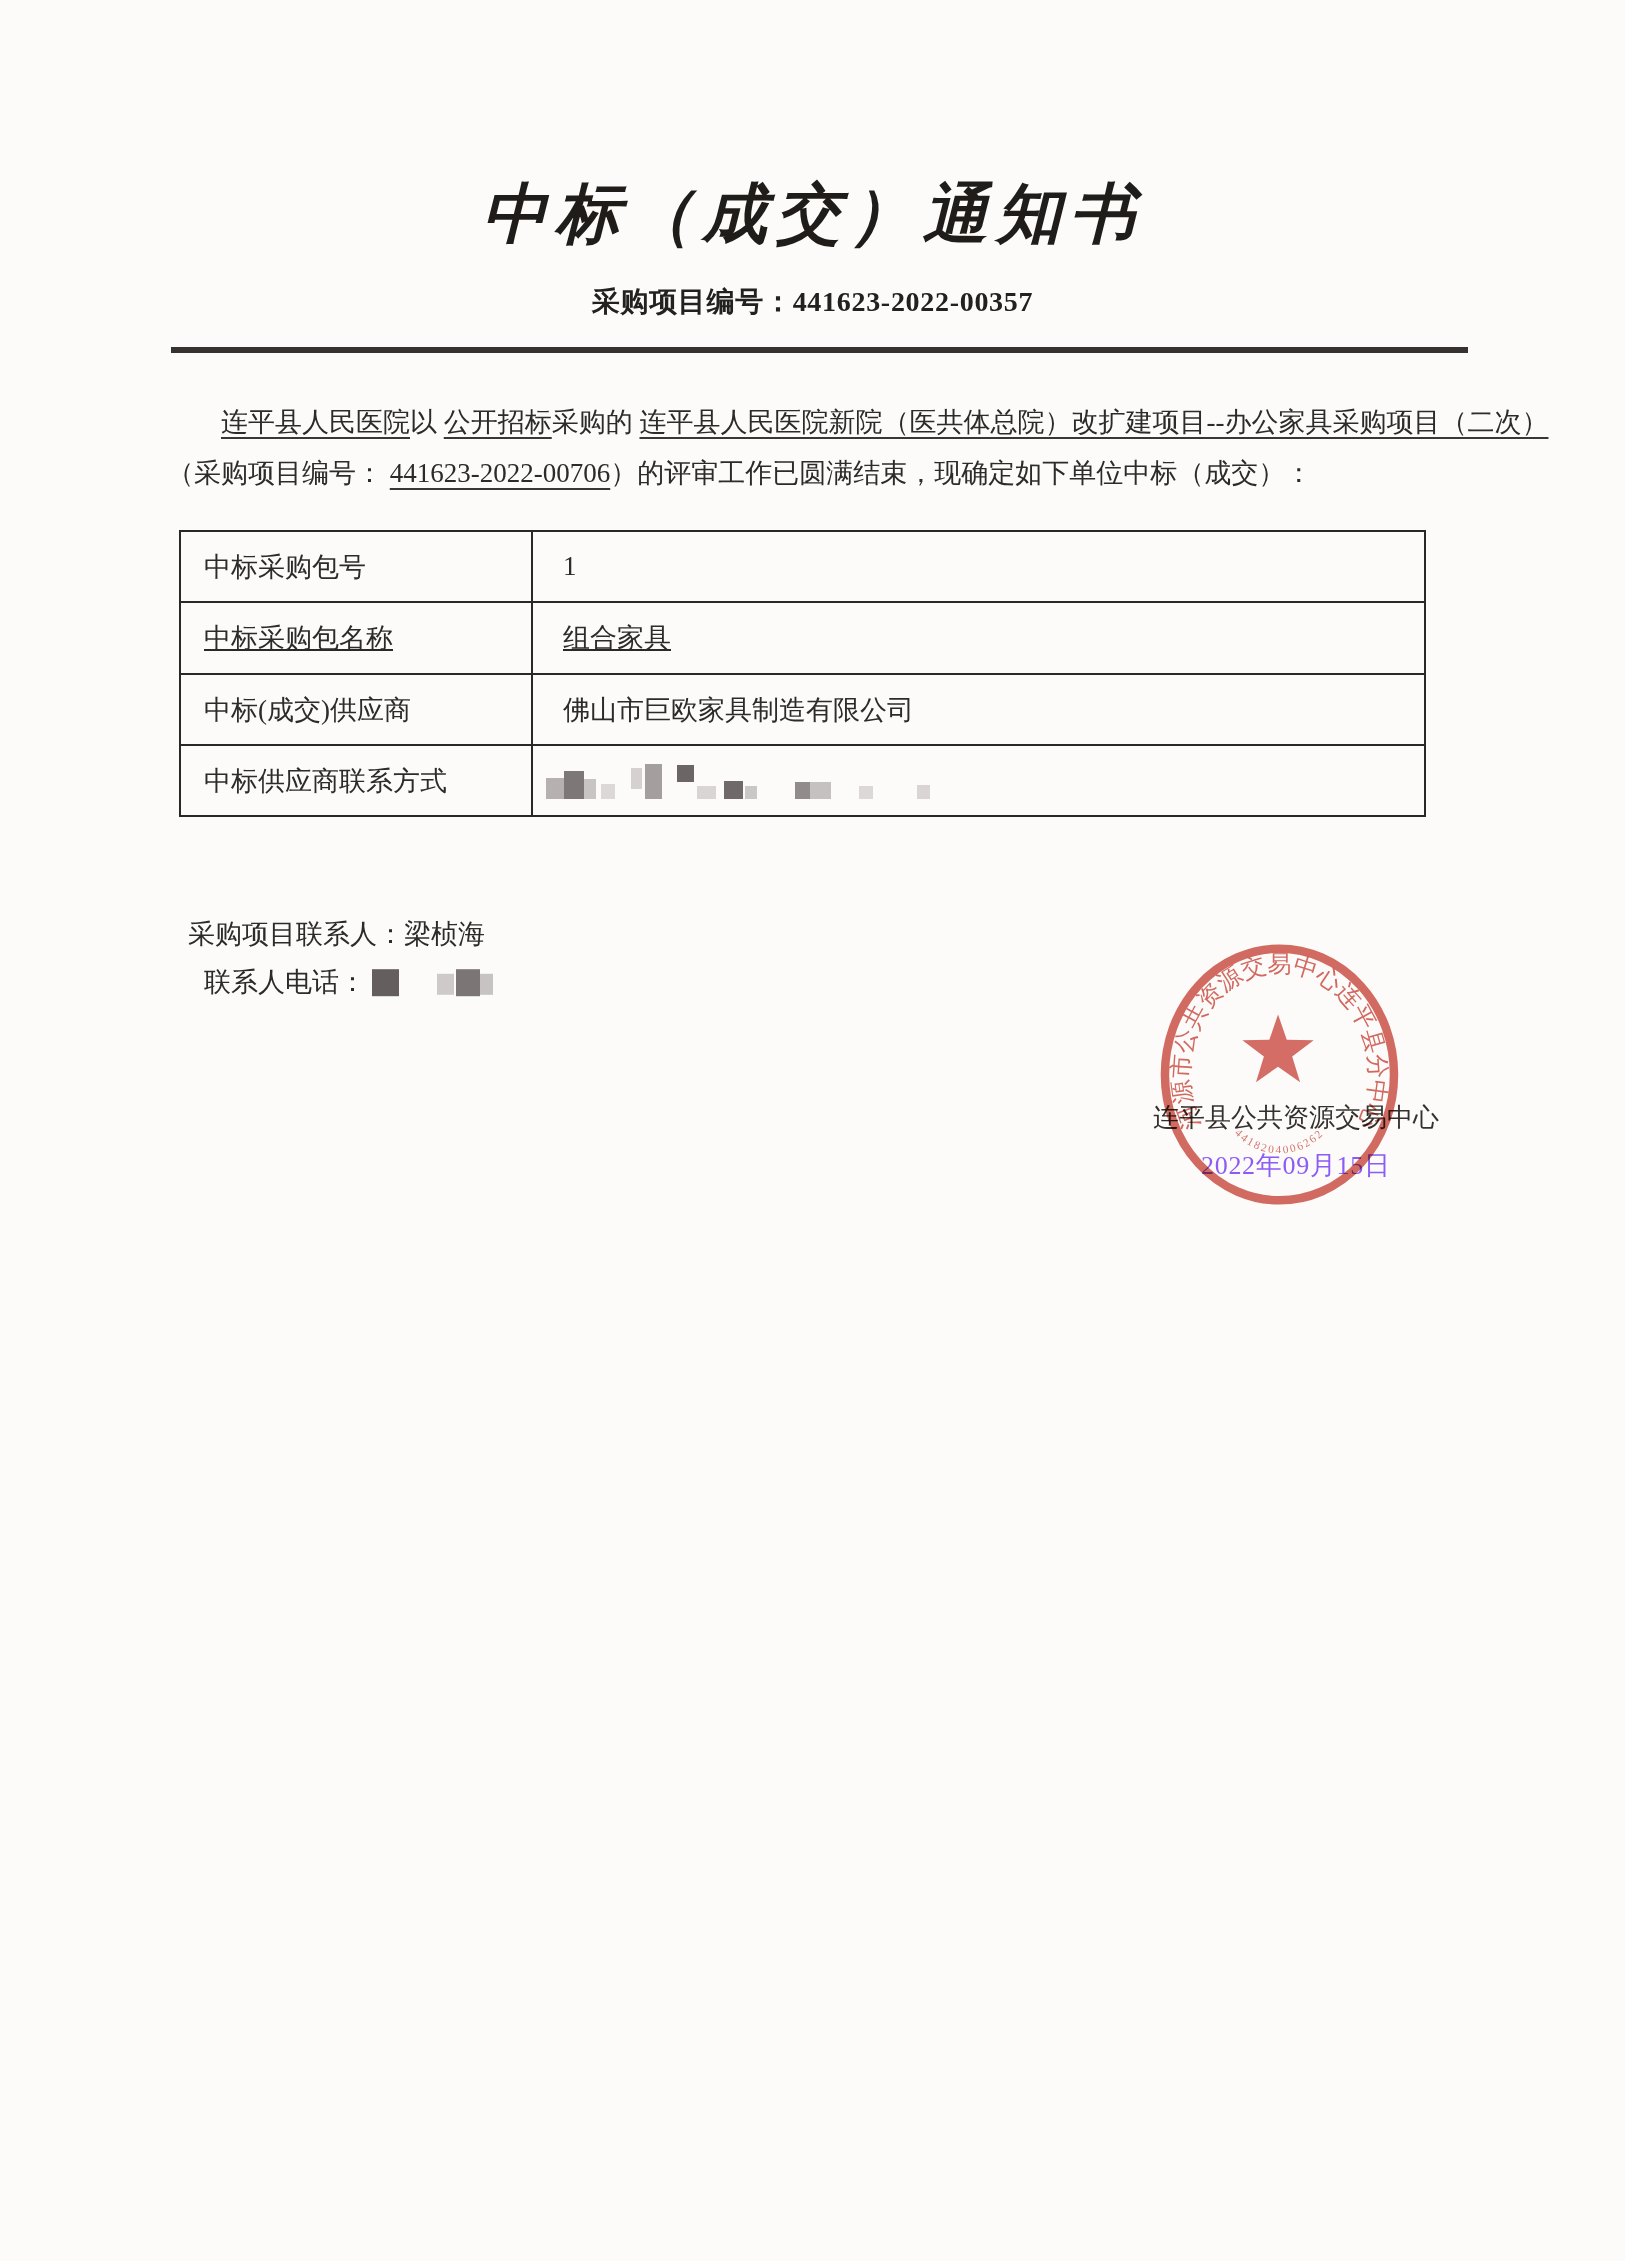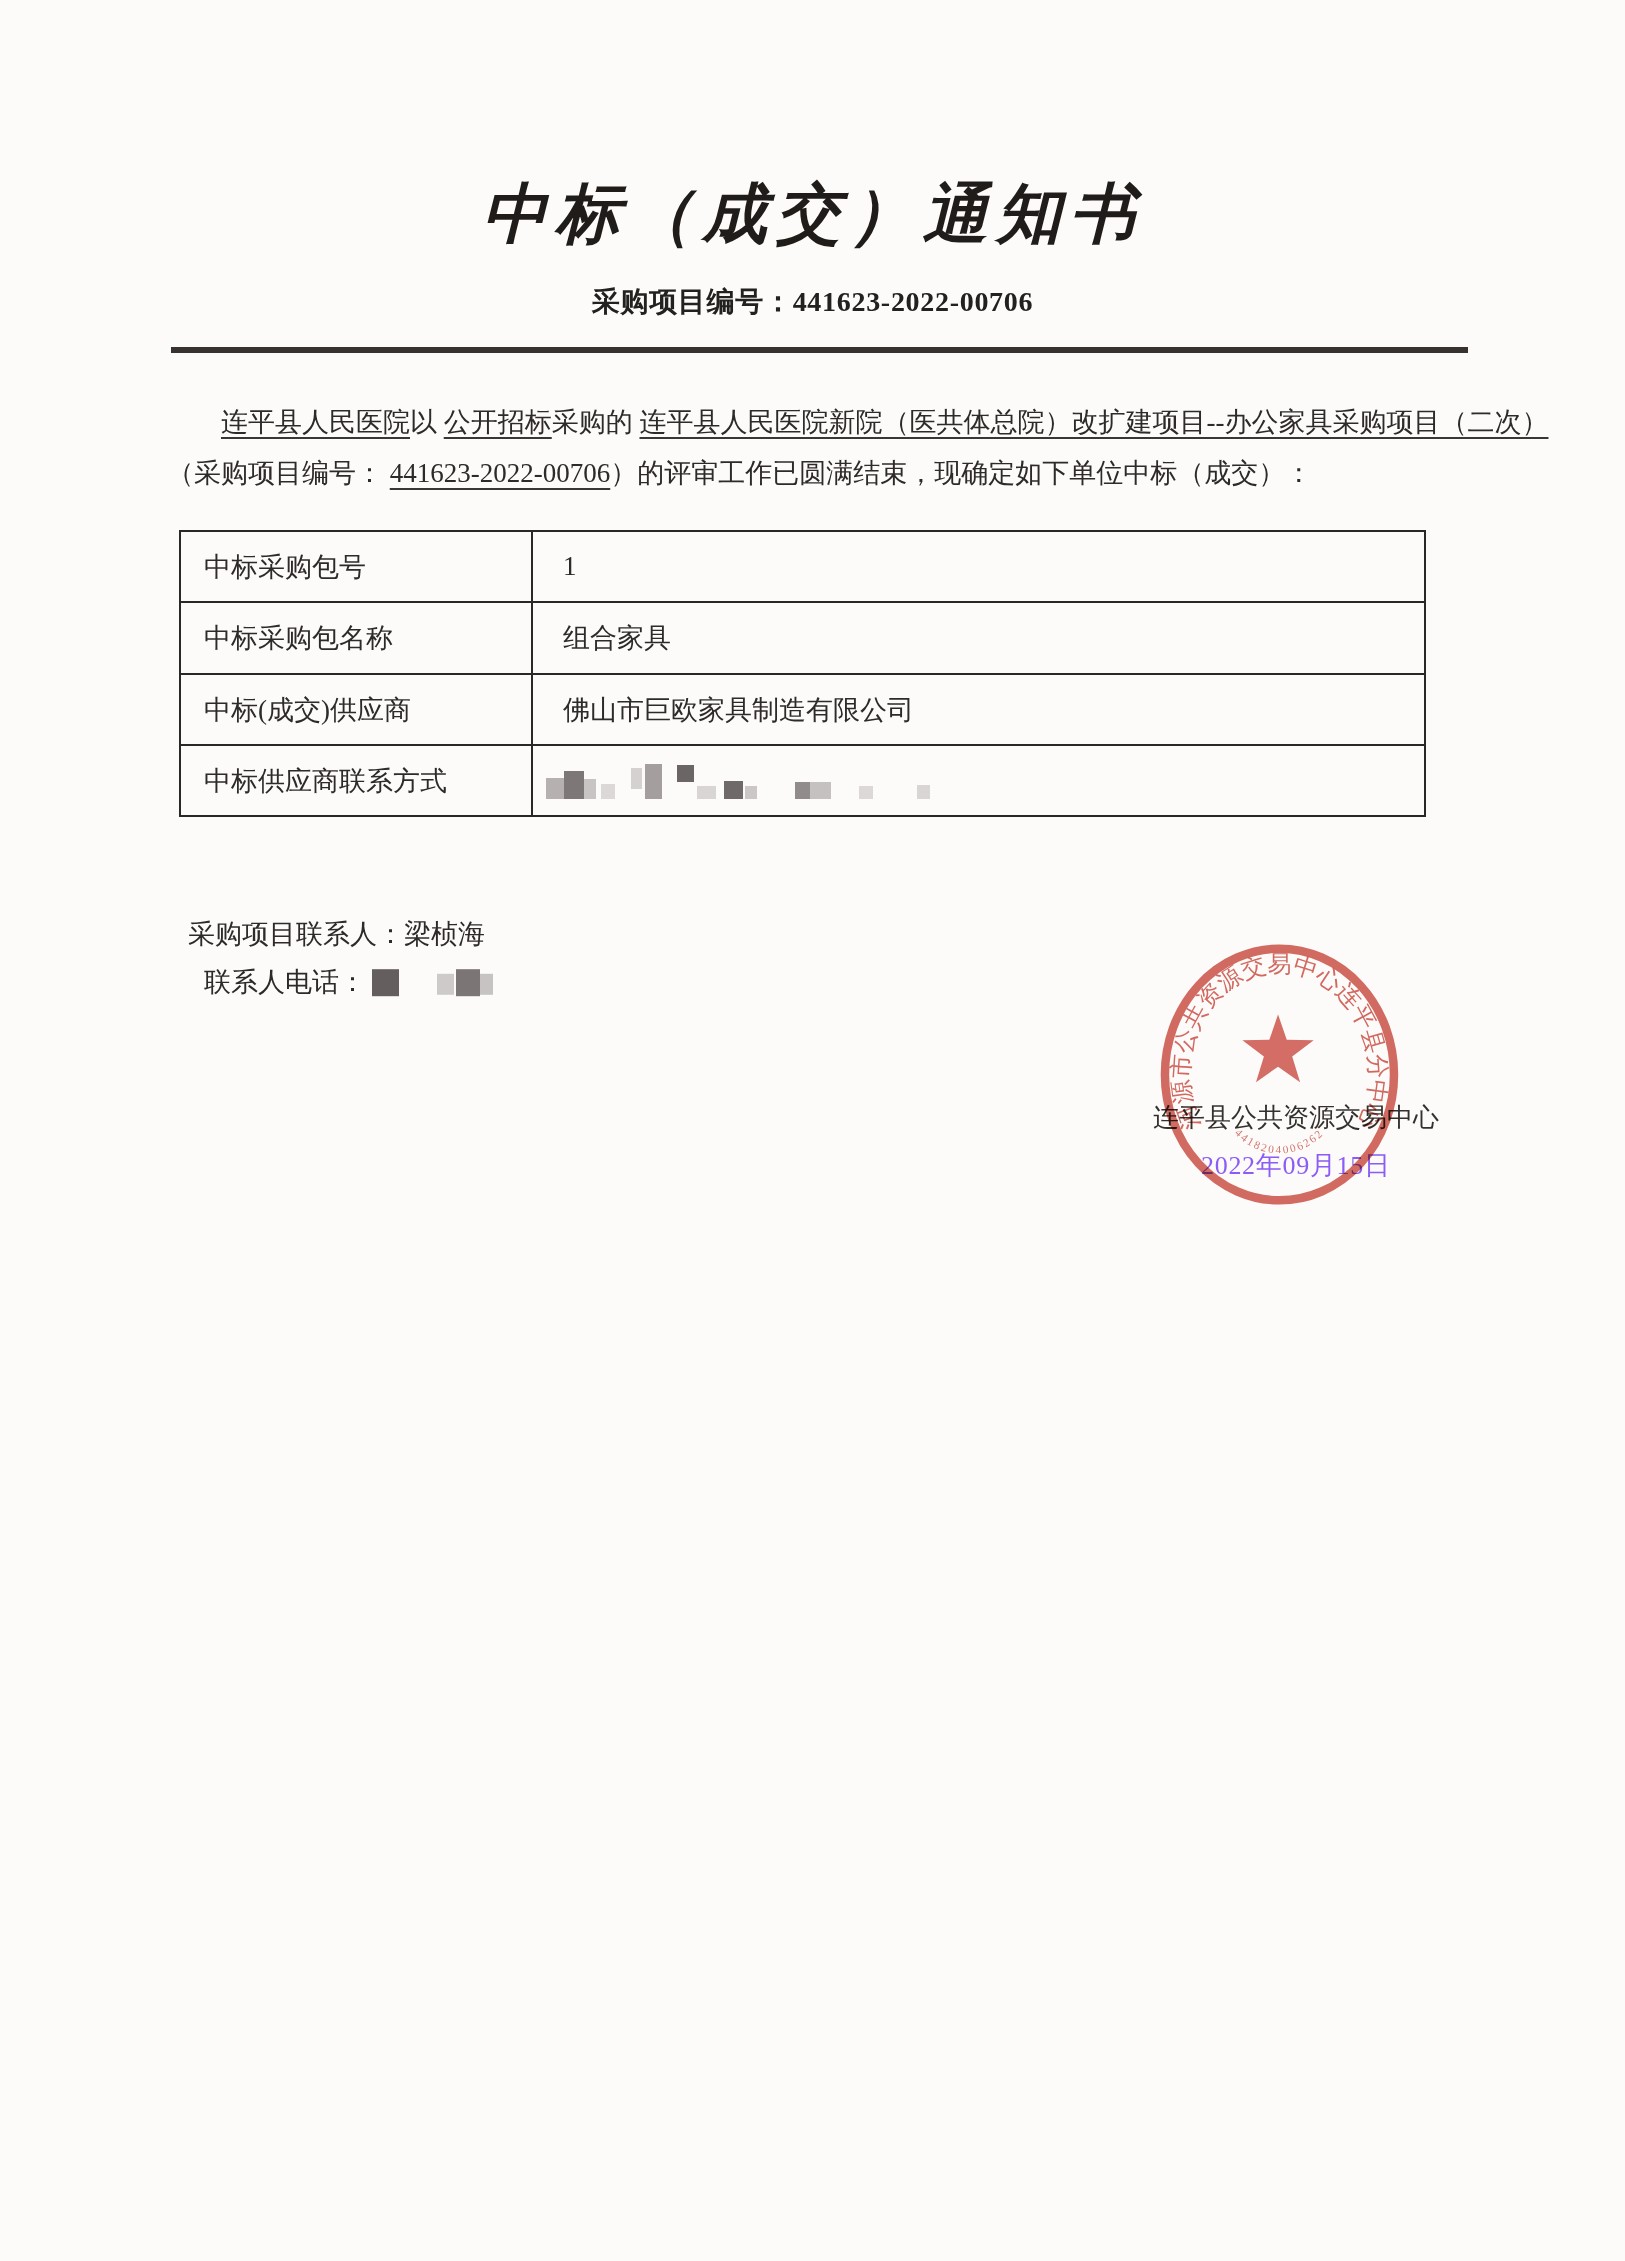--- a/index.html
+++ b/index.html
@@ -45,21 +45,21 @@
   }
 
   .tbl{
     position:absolute;left:179px;top:530px;width:1247px;
     border:2.8px solid #2b2724;
     box-sizing:border-box;
     background:transparent;
   }
   .trow{display:flex;align-items:center;}
   .trow + .trow{border-top:2.1px solid #2b2724;}
-  .r1{height:69px;} .r2{height:70px;} .r3{height:69px;} .r4{height:69px;} .r5{height:62px;}
+  .r1{height:69px;} .r2{height:70px;text-decoration:underline;} .r3{height:69px;} .r4{height:69px;} .r5{height:62px;}
   .tlabel{
     width:352px;box-sizing:border-box;
     padding-left:23px;
     align-self:stretch;display:flex;align-items:center;
     border-right:2.1px solid #2b2724;
     font-size:27px;color:#2d2a28;
   }
   .tvalue{
     flex:1;padding-left:30px;
     font-size:27px;color:#2d2a28;
@@ -98,21 +98,21 @@
   }
   .stamp text{font-family:"Liberation Serif","DejaVu Serif",serif;}
 </style>
 </head>
 <body>
 
 <div class="page">
 
   <h1 class="title">中标（成交）通知书</h1>
 
-  <div class="subtitle">采购项目编号：441623-2022-00706</div>
+  <div class="subtitle">采购项目编号：441623-2022-00357</div>
 
   <div class="rule"></div>
 
   <div class="para">
     <div class="pline"><span>　　</span><span class="u">连平县人民医院</span><span>以 </span><span class="u">公开招标</span><span>采购的 </span><span class="u">连平县人民医院新院（医共体总院）改扩建项目--办公家具采购项目（二次）</span></div>
     <div class="pline"><span>（采购项目编号： </span><span class="u">441623-2022-00706</span><span>）的评审工作已圆满结束，现确定如下单位中标（成交）：</span></div>
   </div>
 
   <div class="tbl">
     <div class="trow r1">

